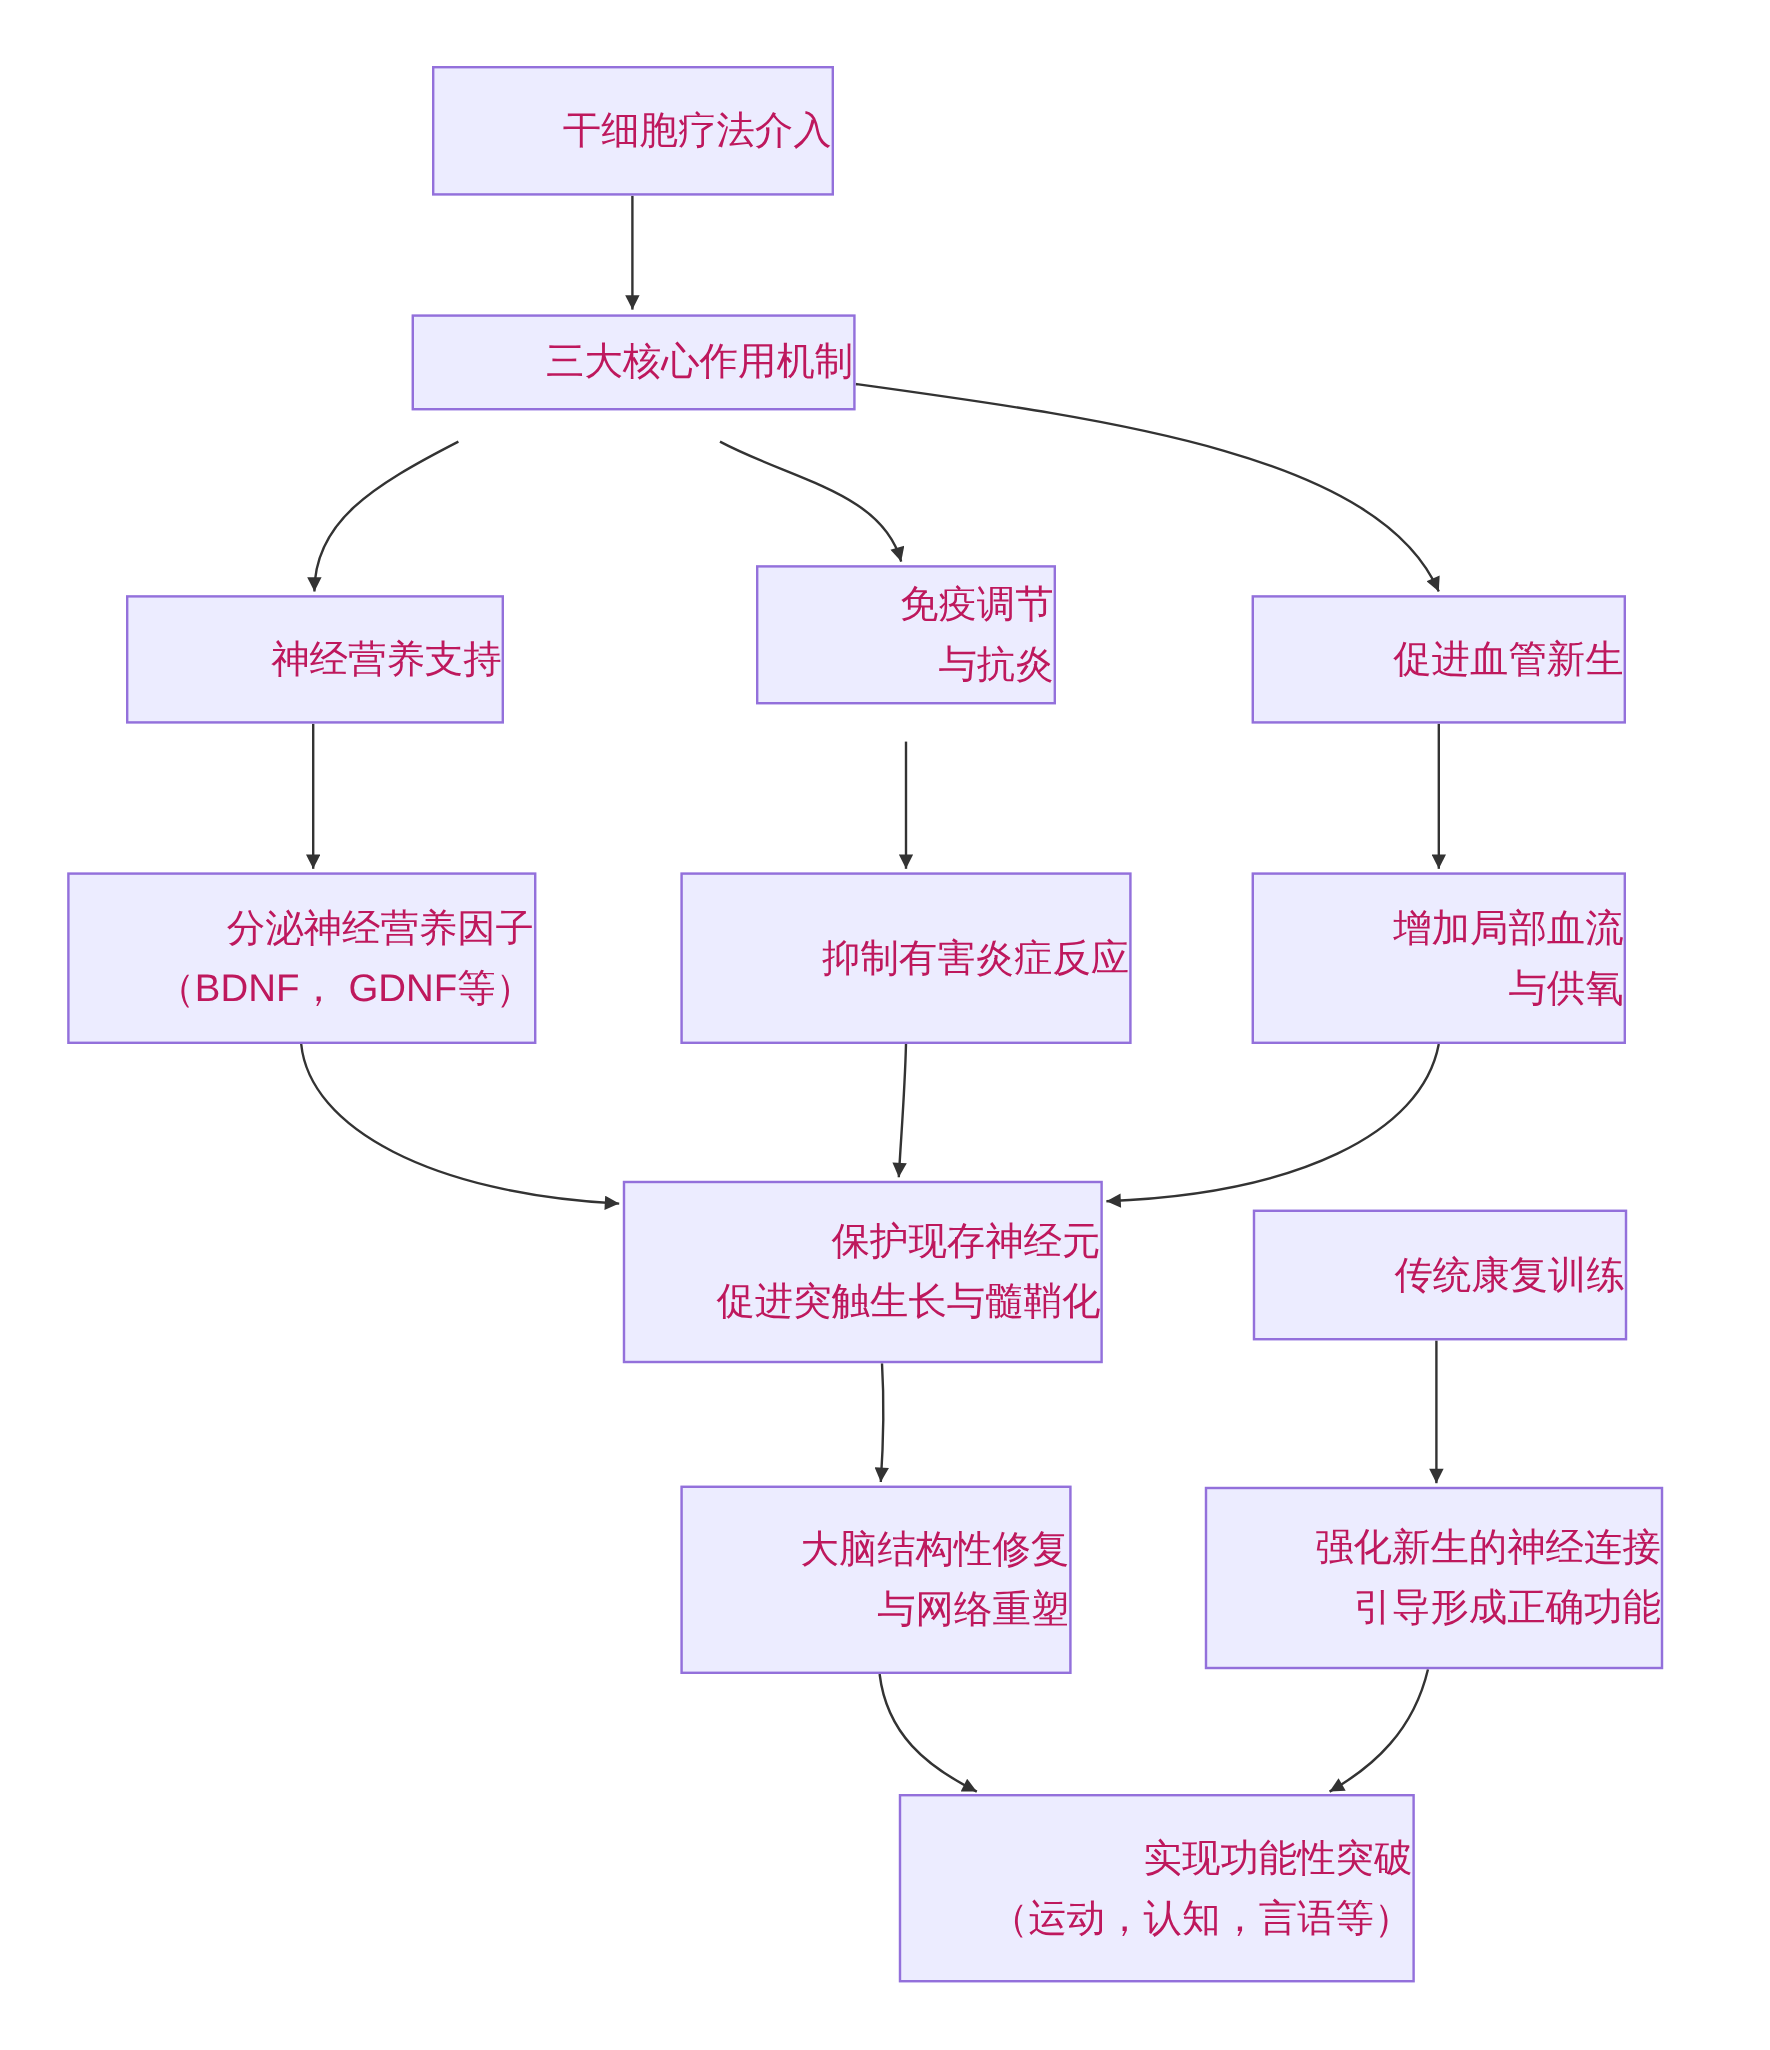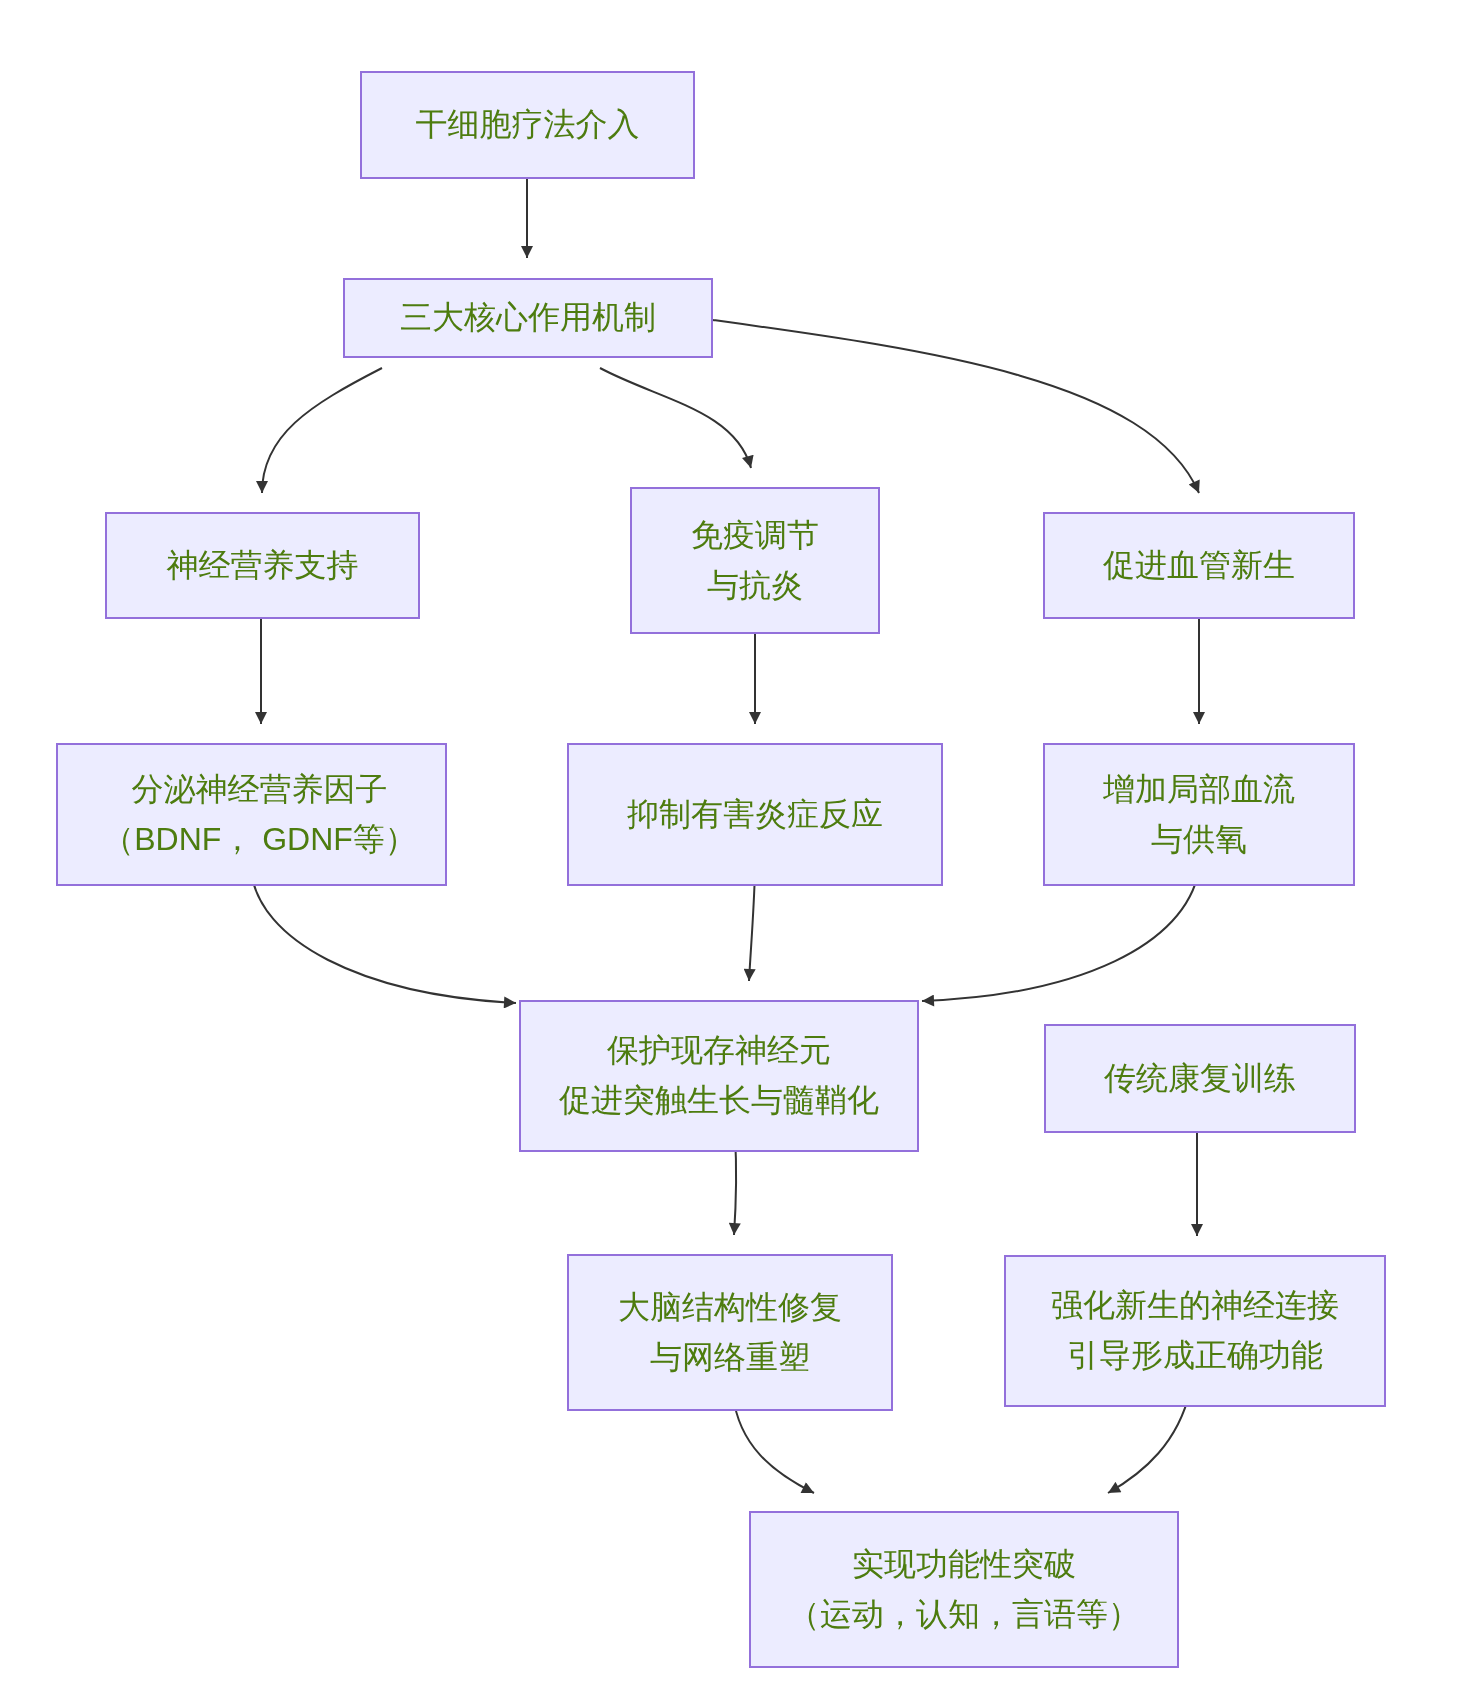--- a/index.html
+++ b/index.html
@@ -26,30 +26,29 @@
   .edges-layer path.edge {
     fill: none;
     stroke: #333333;
     stroke-width: 2px;
   }
   .node {
     position: absolute;
     box-sizing: border-box;
     background: #ECECFF;
     border: 2px solid #9370DB;
-    color: #4d7c0f;
+    color: #be185d;
     display: flex;
     flex-direction: column;
-    align-items: center;
+    align-items: flex-end;
     justify-content: center;
     text-align: center;
     font-size: 32px;
     line-height: 1.55;
     z-index: 2;
-    margin-top: 16px;
   }
   .node .label-line {
     display: block;
     white-space: nowrap;
   }
 </style>
 </head>
 <body>
 
 <div class="canvas">
@@ -81,21 +80,21 @@
   </div>
 
   <div class="node" style="left:343px; top:262px; width:370px; height:80px;">
     <span class="label-line">三大核心作用机制</span>
   </div>
 
   <div class="node" style="left:105px; top:496px; width:315px; height:107px;">
     <span class="label-line">神经营养支持</span>
   </div>
 
-  <div class="node" style="left:630px; top:471px; width:250px; height:147px;">
+  <div class="node" style="left:630px; top:471px; width:250px; height:116px;">
     <span class="label-line">免疫调节</span>
     <span class="label-line">与抗炎</span>
   </div>
 
   <div class="node" style="left:1043px; top:496px; width:312px; height:107px;">
     <span class="label-line">促进血管新生</span>
   </div>
 
   <div class="node" style="left:56px; top:727px; width:391px; height:143px;padding-left:16px;">
     <span class="label-line">分泌神经营养因子</span>

